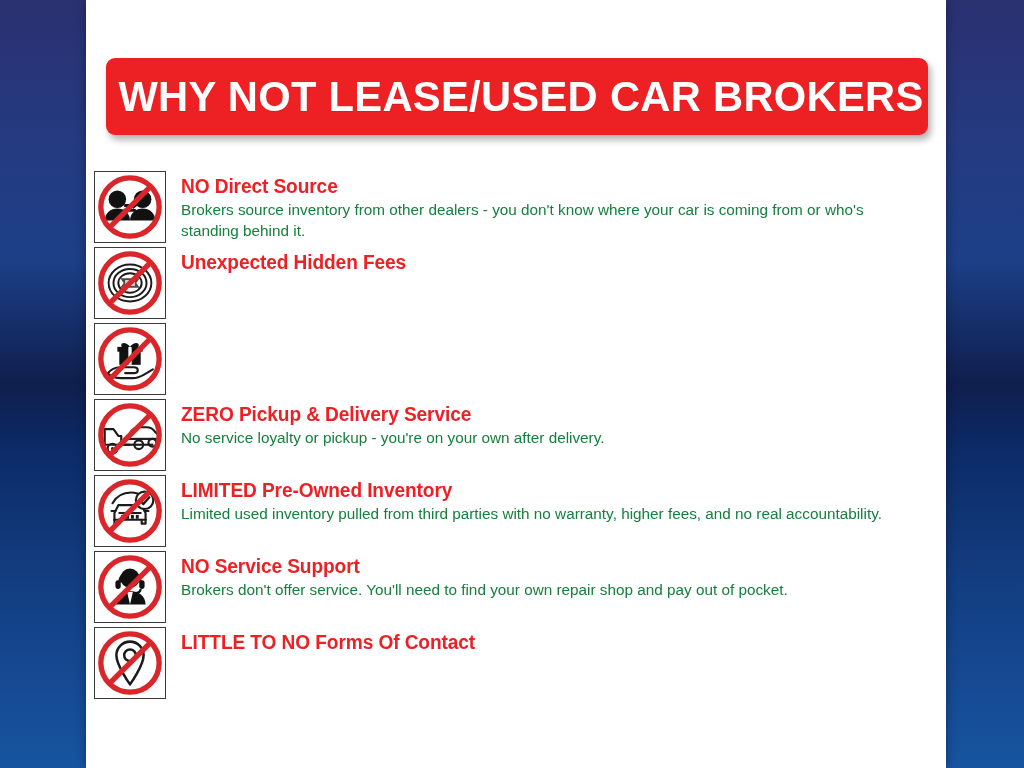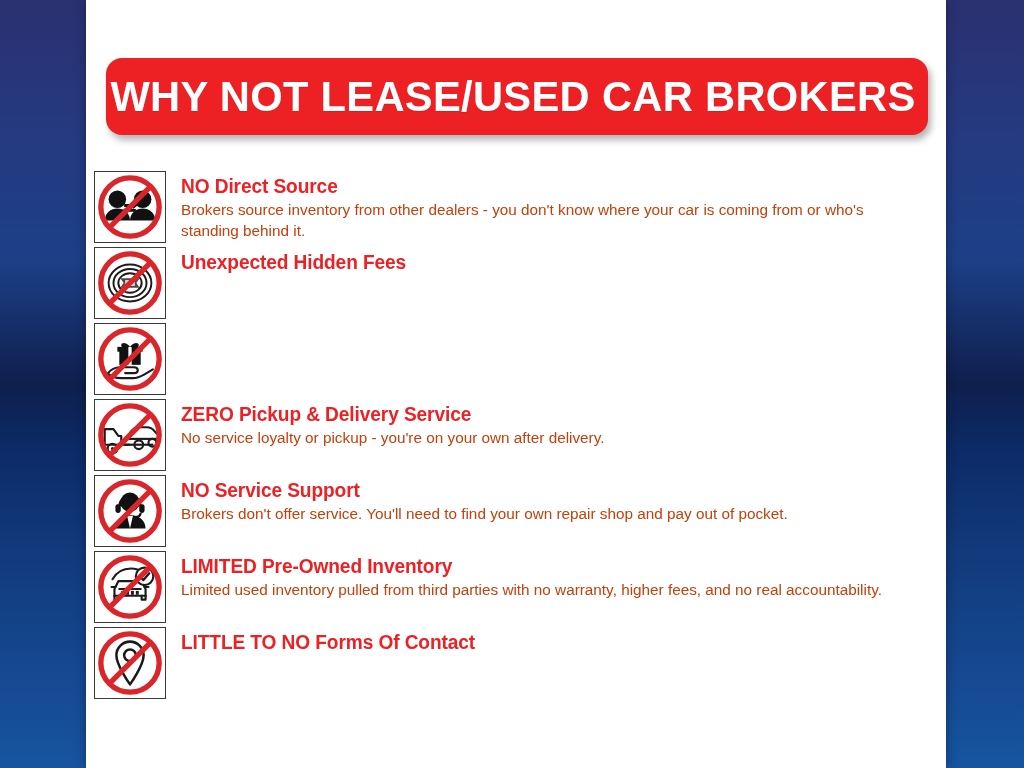--- a/index.html
+++ b/index.html
@@ -40,25 +40,25 @@
     position: absolute;
     left: 20px;
     top: 58px;
     width: 822px;
     height: 77px;
   }
   .banner {
     width: 100%;
     height: 100%;
     background: #ED2024;
-    border-radius: 16px;
+    border-radius: 9px;
     box-shadow: 3px 5px 7px rgba(0,0,0,0.30);
     display: flex;
     align-items: center;
-    justify-content: flex-end;
+    justify-content: flex-start;
   }
   .banner-title {
     color: #ffffff;
     font-family: "Liberation Sans Narrow", "Liberation Sans", sans-serif;
     font-weight: bold;
     font-size: 43px;
     letter-spacing: 0.3px;
     line-height: 1;
     white-space: nowrap;
     transform: scaleX(0.97);
@@ -102,21 +102,21 @@
     font-family: "Liberation Sans Narrow", "Liberation Sans", sans-serif;
     font-weight: bold;
     font-size: 19.5px;
     line-height: 1.08;
     letter-spacing: -0.1px;
     margin: 0 0 3px 0;
     transform: scaleX(0.98);
     transform-origin: left center;
   }
   .row-desc {
-    color: #c2410c;
+    color: #15803d;
     font-family: "Liberation Sans", sans-serif;
     font-size: 15.3px;
     line-height: 1.37;
     margin: 0;
     max-width: 730px;
   }
 </style>
 </head>
 <body>
 
@@ -210,42 +210,20 @@
             <circle cx="59" cy="44" r="4"></circle>
           </g>
           <circle cx="18" cy="50" r="1.6" fill="#1b1b1b"></circle>
           <circle cx="36" cy="36" r="30" fill="none" stroke="#D8262B" stroke-width="5.5"></circle>
           <line x1="15" y1="57" x2="57" y2="15" stroke="#D8262B" stroke-width="5.5"></line>
         </svg>
       </div>
       <div class="row-text">
         <div class="row-title">ZERO Pickup &amp; Delivery Service</div>
         <div class="row-desc">No service loyalty or pickup - you're on your own after delivery.</div>
-      </div>
-    </div>
-
-    <div class="row">
-      <div class="icon-box">
-        <svg viewBox="0 0 72 72" xmlns="http://www.w3.org/2000/svg">
-          <g fill="#111111">
-            <circle cx="36" cy="27" r="10"></circle>
-            <path d="M20 54c0-9 7.5-14 16-14s16 5 16 14z"></path>
-            <path d="M36 20c-7 0-12 4.5-12 11h3.5c0-5 3.8-8 8.5-8s8.5 3 8.5 8H48c0-6.5-5-11-12-11z"></path>
-            <rect x="21" y="29" width="5.5" height="9" rx="2.4"></rect>
-            <rect x="45.5" y="29" width="5.5" height="9" rx="2.4"></rect>
-            <path d="M48 38c0 3.5-3 5.5-7 5.5v-2.4c3 0 4.8-1.2 4.8-3.1z"></path>
-          </g>
-          <path d="M33 41h6l-3 13z" fill="#ffffff"></path>
-          <circle cx="36" cy="36" r="30" fill="none" stroke="#D8262B" stroke-width="5.5"></circle>
-          <line x1="15" y1="57" x2="57" y2="15" stroke="#D8262B" stroke-width="5.5"></line>
-        </svg>
-      </div>
-      <div class="row-text">
-        <div class="row-title">NO Service Support</div>
-        <div class="row-desc">Brokers don't offer service. You'll need to find your own repair shop and pay out of pocket.</div>
       </div>
     </div>
 
     <div class="row">
       <div class="icon-box">
         <svg viewBox="0 0 72 72" xmlns="http://www.w3.org/2000/svg">
           <g fill="none" stroke="#1b1b1b" stroke-width="2.2" stroke-linejoin="round" stroke-linecap="round">
             <path d="M20 45v-7l4-8h24l4 8v7"></path>
             <path d="M20 45h32"></path>
             <path d="M24 45v4h-4v-4"></path>
@@ -269,20 +247,42 @@
       </div>
       <div class="row-text">
         <div class="row-title">LIMITED Pre-Owned Inventory</div>
         <div class="row-desc">Limited used inventory pulled from third parties with no warranty, higher fees, and no real accountability.</div>
       </div>
     </div>
 
     <div class="row">
       <div class="icon-box">
         <svg viewBox="0 0 72 72" xmlns="http://www.w3.org/2000/svg">
+          <g fill="#111111">
+            <circle cx="36" cy="27" r="10"></circle>
+            <path d="M20 54c0-9 7.5-14 16-14s16 5 16 14z"></path>
+            <path d="M36 20c-7 0-12 4.5-12 11h3.5c0-5 3.8-8 8.5-8s8.5 3 8.5 8H48c0-6.5-5-11-12-11z"></path>
+            <rect x="21" y="29" width="5.5" height="9" rx="2.4"></rect>
+            <rect x="45.5" y="29" width="5.5" height="9" rx="2.4"></rect>
+            <path d="M48 38c0 3.5-3 5.5-7 5.5v-2.4c3 0 4.8-1.2 4.8-3.1z"></path>
+          </g>
+          <path d="M33 41h6l-3 13z" fill="#ffffff"></path>
+          <circle cx="36" cy="36" r="30" fill="none" stroke="#D8262B" stroke-width="5.5"></circle>
+          <line x1="15" y1="57" x2="57" y2="15" stroke="#D8262B" stroke-width="5.5"></line>
+        </svg>
+      </div>
+      <div class="row-text">
+        <div class="row-title">NO Service Support</div>
+        <div class="row-desc">Brokers don't offer service. You'll need to find your own repair shop and pay out of pocket.</div>
+      </div>
+    </div>
+
+    <div class="row">
+      <div class="icon-box">
+        <svg viewBox="0 0 72 72" xmlns="http://www.w3.org/2000/svg">
           <path d="M36 14c-7.7 0-14 6.2-14 13.9 0 10.4 14 30.1 14 30.1s14-19.7 14-30.1C50 20.2 43.7 14 36 14z" fill="none" stroke="#1b1b1b" stroke-width="2.6" stroke-linejoin="round"></path>
           <circle cx="36" cy="28" r="6" fill="none" stroke="#1b1b1b" stroke-width="2.6"></circle>
           <circle cx="36" cy="36" r="30" fill="none" stroke="#D8262B" stroke-width="5.5"></circle>
           <line x1="15" y1="57" x2="57" y2="15" stroke="#D8262B" stroke-width="5.5"></line>
         </svg>
       </div>
       <div class="row-text">
         <div class="row-title">LITTLE TO NO Forms Of Contact</div>
       </div>
     </div>

